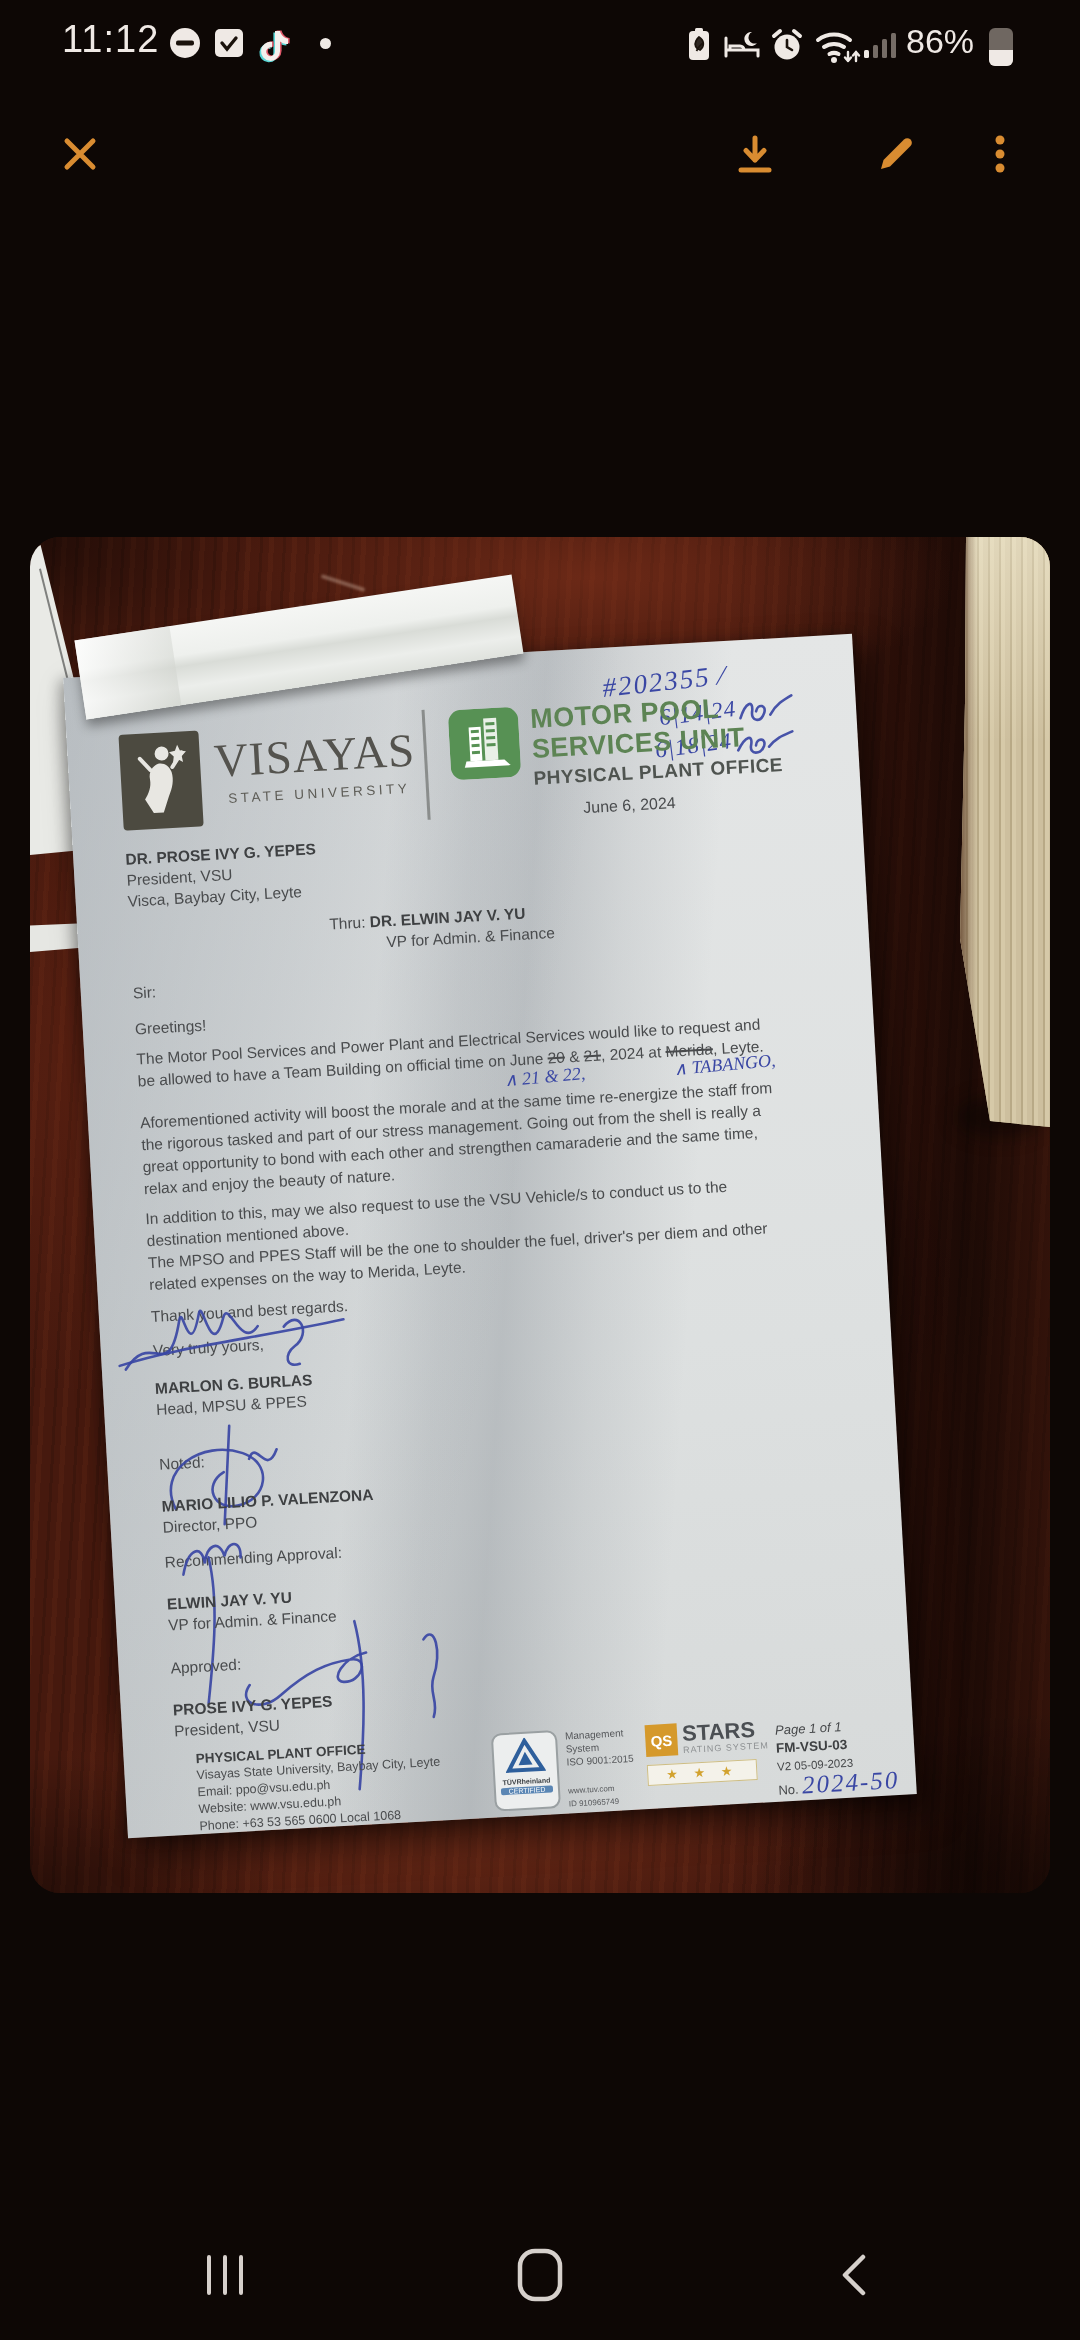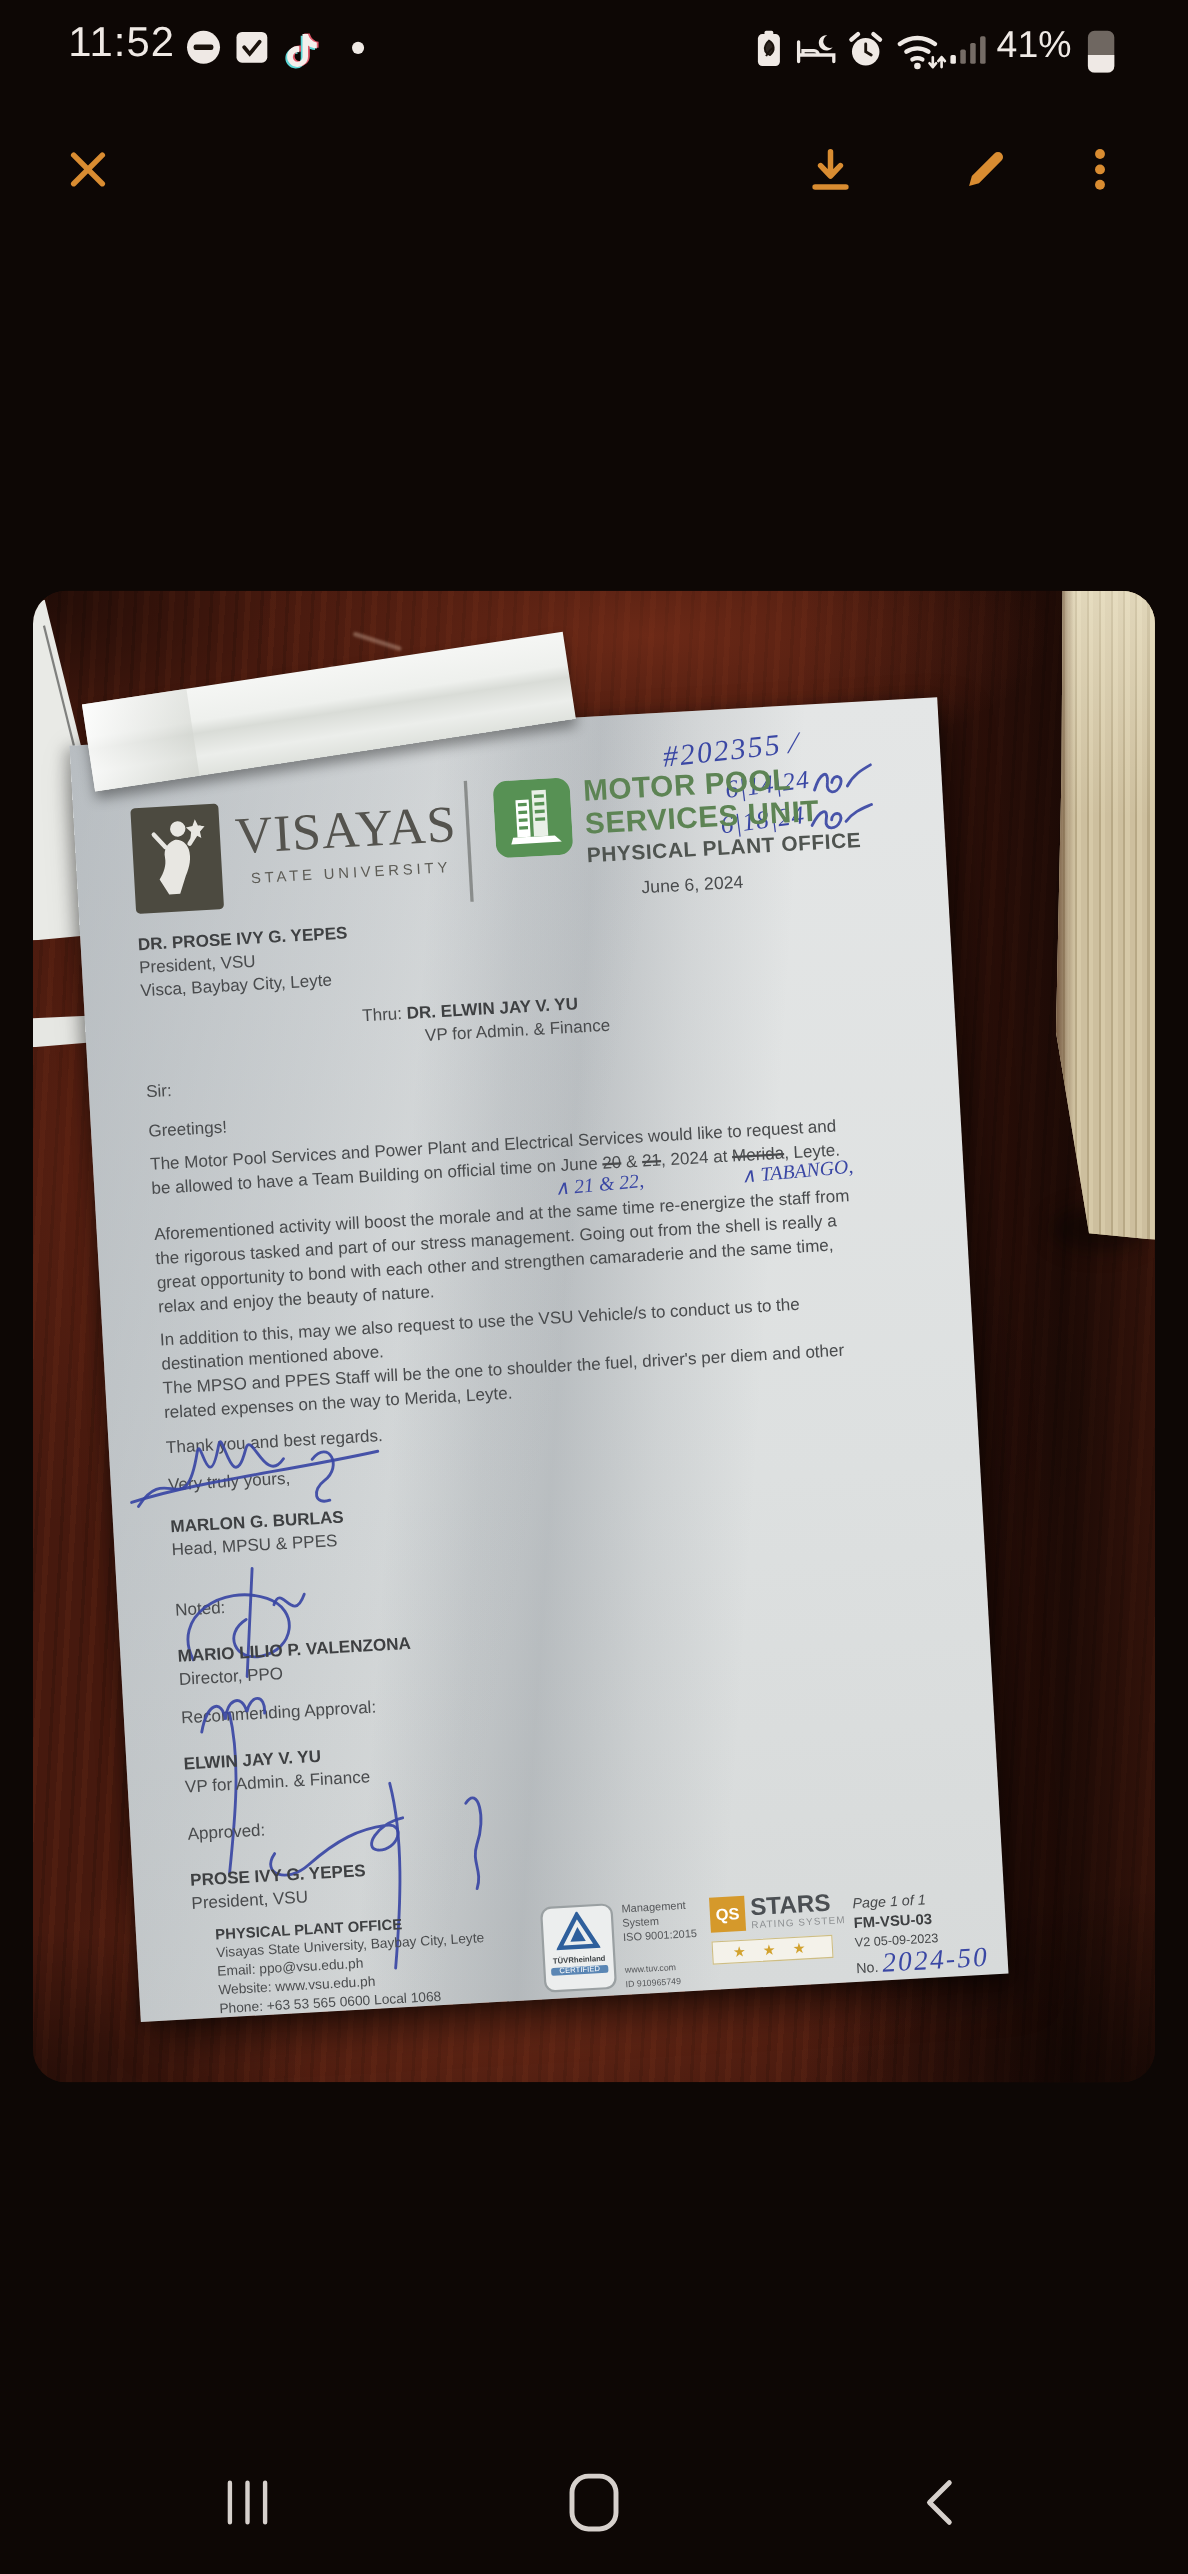--- a/index.html
+++ b/index.html
@@ -81,21 +81,21 @@
   .star{color:#d2a22e;font-size:13px;letter-spacing:6px;}
 
   
   .navbar{position:absolute;left:0;top:2215px;width:1080px;height:125px;color:#d6d0cc;}
   .nav-btn{position:absolute;top:0;width:120px;height:120px;display:flex;align-items:center;justify-content:center;}
 </style>
 </head>
 <body>
 
 <div class="statusbar">
-  <div class="sb-time">11:52</div>
+  <div class="sb-time">11:12</div>
 
   <svg class="sb-ico" style="left:168px" width="34" height="34" viewBox="0 0 34 34">
     <circle cx="17" cy="17" r="15" fill="#efe9e5"></circle>
       <rect x="8" y="14.5" width="18" height="5" rx="2" fill="#1a120c"></rect>
   </svg>
   <svg class="sb-ico" style="left:212px" width="34" height="34" viewBox="0 0 34 34">
     <rect x="3" y="3" width="28" height="28" rx="5" fill="#efe9e5"></rect>
     <path d="M10 17 l5 6 l9 -11" stroke="#1a120c" stroke-width="3.4" fill="none" stroke-linecap="round"></path>
   </svg>
   <svg class="sb-ico" style="left:258px" width="38" height="38" viewBox="0 0 38 38">
@@ -126,21 +126,21 @@
     <circle cx="22" cy="34" r="3" fill="#efe9e5"></circle>
     <path d="M36 26 v9 m0 0 l-3-3.5 m3 3.5 l3-3.5" stroke="#efe9e5" stroke-width="2.4" fill="none" stroke-linecap="round"></path>
     <path d="M44 35 v-9 m0 0 l-3 3.5 m3-3.5 l3 3.5" stroke="#efe9e5" stroke-width="2.4" fill="none" stroke-linecap="round"></path>
   </svg>
   <svg class="sb-ico" style="left:862px" width="36" height="36" viewBox="0 0 36 36">
     <rect x="2" y="24" width="5" height="8" rx="1.5" fill="#efe9e5"></rect>
     <rect x="11" y="19" width="5" height="13" rx="1.5" fill="#756c66"></rect>
     <rect x="20" y="13" width="5" height="19" rx="1.5" fill="#756c66"></rect>
     <rect x="29" y="7" width="5" height="25" rx="1.5" fill="#756c66"></rect>
   </svg>
-  <div class="sb-right-txt" style="left:906px">41%</div>
+  <div class="sb-right-txt" style="left:906px">86%</div>
   <svg class="sb-ico" style="left:986px;top:24px" width="30" height="44" viewBox="0 0 30 44">
     <rect x="3" y="4" width="24" height="38" rx="6" fill="#6f6761"></rect>
     <path d="M3 26 h24 v10 a6 6 0 0 1 -6 6 h-12 a6 6 0 0 1 -6 -6 z" fill="#efe9e5"></path>
   </svg>
 </div>
 
 <div class="toolbar">
   <div class="tb-btn" style="left:52px;top:8px">
     <svg width="42" height="42" viewBox="0 0 42 42">
       <path d="M8 8 L34 34 M34 8 L8 34" stroke="#d98c31" stroke-width="5" stroke-linecap="round"></path>

